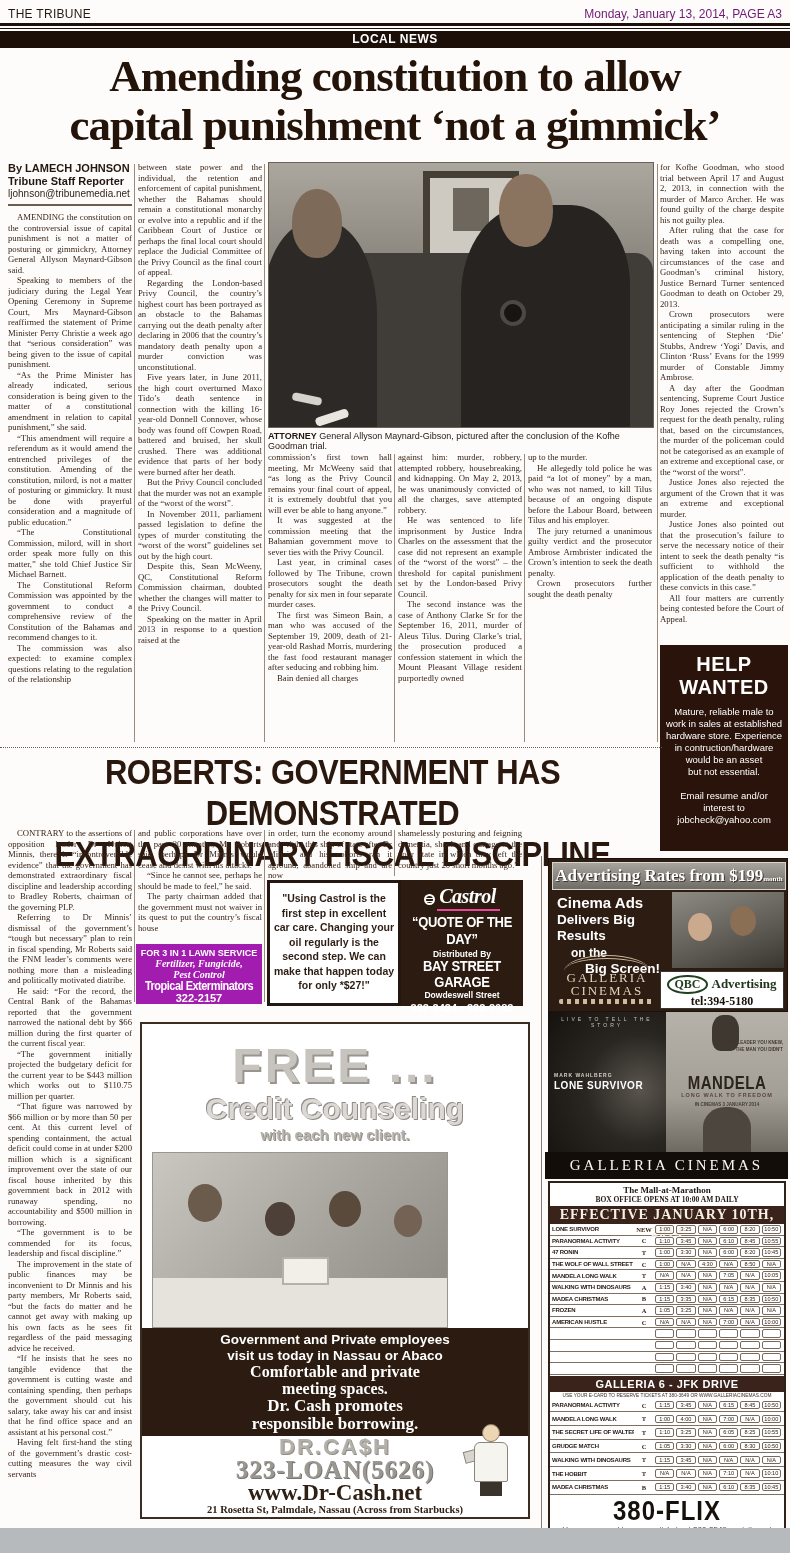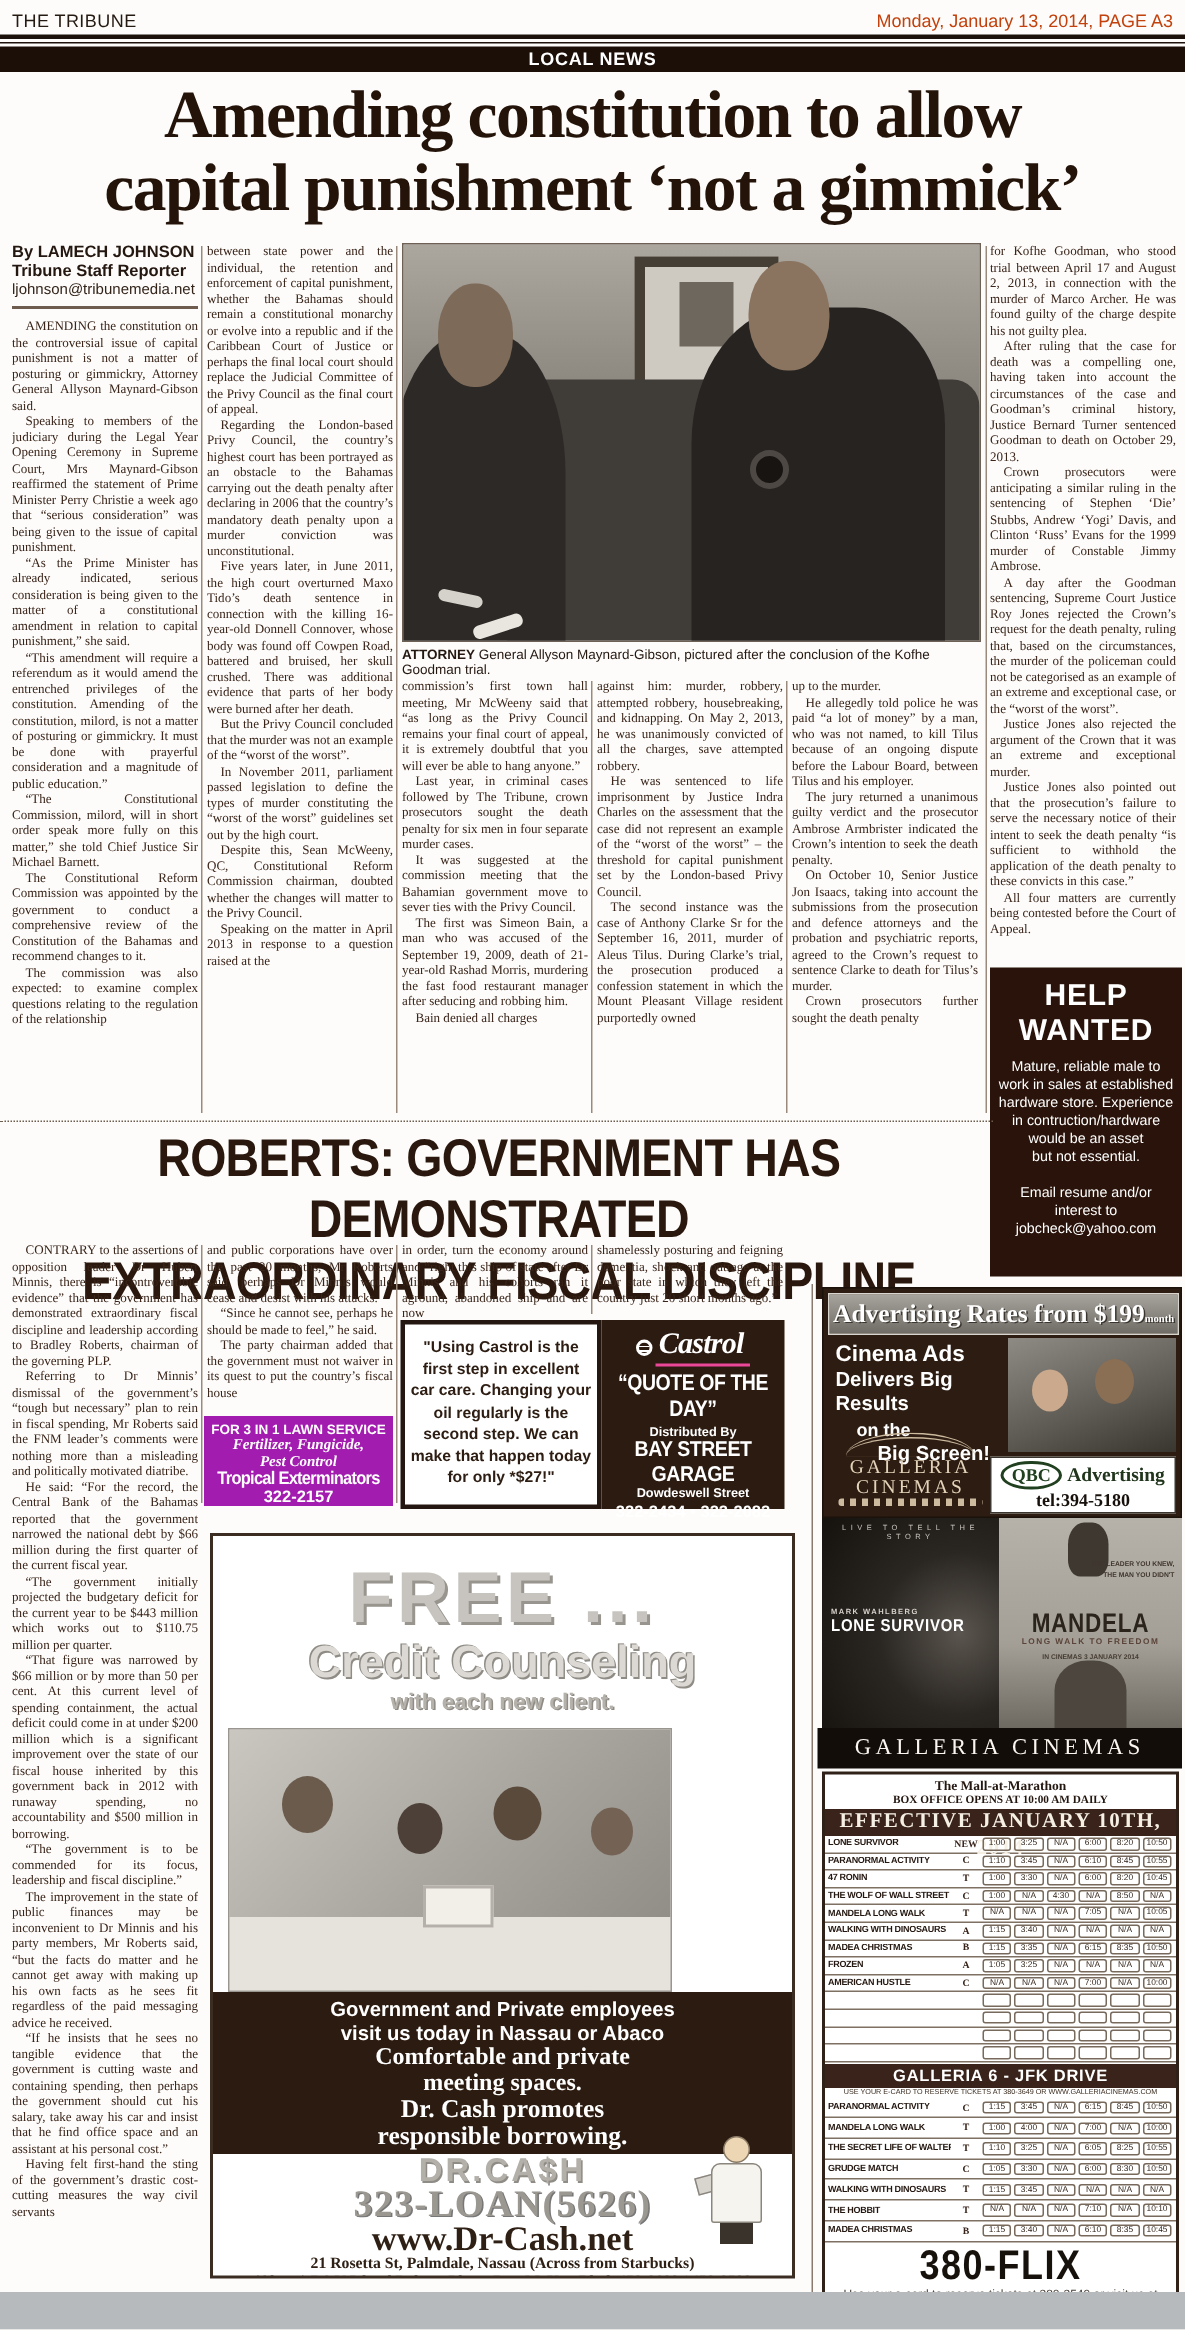--- a/index.html
+++ b/index.html
@@ -5,21 +5,21 @@
   * { box-sizing: border-box; margin: 0; padding: 0; }
   body { background:#e8e6e2; font-family:"Liberation Serif", serif; }
   #page {
     position:relative; width:790px; height:1553px; margin:0 auto;
     background:#fdfcfa; color:#38241a; overflow:hidden;
   }
   .abs { position:absolute; }
 
   
   .masthead { left:8px; top:7px; font:12px "Liberation Sans",sans-serif; color:#241a12; letter-spacing:.3px;}
-  .dateline { right:8px; top:7px; font:12px "Liberation Sans",sans-serif; color:#c2410c;}
+  .dateline { right:8px; top:7px; font:12px "Liberation Sans",sans-serif; color:#701a75;}
   .rule-thick { left:0; top:23px; width:790px; height:3px; background:#1d120b;}
   .rule-thin  { left:0; top:28px; width:790px; height:1px; background:#1d120b;}
   .section-bar { left:0; top:31px; width:790px; height:17px; background:#1c0f08; color:#fff;
     font:bold 12px "Liberation Sans",sans-serif; text-align:center; line-height:17px; letter-spacing:.5px;}
 
   
   .headline { left:0; top:52px; width:790px; text-align:center; color:#231309;
     font:bold 45px "Liberation Serif",serif; line-height:49px; letter-spacing:-1px;}
 
   
@@ -217,35 +217,34 @@
       <p>between state power and the individual, the retention and enforcement of capital punishment, whether the Bahamas should remain a constitutional monarchy or evolve into a republic and if the Caribbean Court of Justice or perhaps the final local court should replace the Judicial Committee of the Privy Council as the final court of appeal.</p>
       <p>Regarding the London-based Privy Council, the country’s highest court has been portrayed as an obstacle to the Bahamas carrying out the death penalty after declaring in 2006 that the country’s mandatory death penalty upon a murder conviction was unconstitutional.</p>
       <p>Five years later, in June 2011, the high court overturned Maxo Tido’s death sentence in connection with the killing 16-year-old Donnell Connover, whose body was found off Cowpen Road, battered and bruised, her skull crushed. There was additional evidence that parts of her body were burned after her death.</p>
       <p>But the Privy Council concluded that the murder was not an example of the “worst of the worst”.</p>
       <p>In November 2011, parliament passed legislation to define the types of murder constituting the “worst of the worst” guidelines set out by the high court.</p>
       <p>Despite this, Sean McWeeny, QC, Constitutional Reform Commission chairman, doubted whether the changes will matter to the Privy Council.</p>
       <p>Speaking on the matter in April 2013 in response to a question raised at the</p>
     </div>
   <div class="abs news-col cont" id="t-col3">
       <p>commission’s first town hall meeting, Mr McWeeny said that “as long as the Privy Council remains your final court of appeal, it is extremely doubtful that you will ever be able to hang anyone.”</p>
+      <p>It was suggested at the commission meeting that the Bahamian government move to sever ties with the Privy Council.</p>
       <p>Last year, in criminal cases followed by The Tribune, crown prosecutors sought the death penalty for six men in four separate murder cases.</p>
-      <p>It was suggested at the commission meeting that the Bahamian government move to sever ties with the Privy Council.</p>
       <p>The first was Simeon Bain, a man who was accused of the September 19, 2009, death of 21-year-old Rashad Morris, murdering the fast food restaurant manager after seducing and robbing him.</p>
       <p>Bain denied all charges</p>
     </div>
   <div class="abs news-col cont" id="t-col4">
       <p>against him: murder, robbery, attempted robbery, housebreaking, and kidnapping. On May 2, 2013, he was unanimously convicted of all the charges, save attempted robbery.</p>
       <p>He was sentenced to life imprisonment by Justice Indra Charles on the assessment that the case did not represent an example of the “worst of the worst” – the threshold for capital punishment set by the London-based Privy Council.</p>
       <p>The second instance was the case of Anthony Clarke Sr for the September 16, 2011, murder of Aleus Tilus. During Clarke’s trial, the prosecution produced a confession statement in which the Mount Pleasant Village resident purportedly owned</p>
     </div>
   <div class="abs news-col cont" id="t-col5">
       <p>up to the murder.</p>
       <p>He allegedly told police he was paid “a lot of money” by a man, who was not named, to kill Tilus because of an ongoing dispute before the Labour Board, between Tilus and his employer.</p>
       <p>The jury returned a unanimous guilty verdict and the prosecutor Ambrose Armbrister indicated the Crown’s intention to seek the death penalty.</p>
-      <p>On October 10, Senior Justice Jon Isaacs, taking into account the submissions from the prosecution and defence attorneys and the probation and psychiatric reports, agreed to the Crown’s request to sentence Clarke to death for Tilus’s murder.</p>
       <p>Crown prosecutors further sought the death penalty</p>
     </div>
   <div class="abs news-col cont" id="t-col6">
       <p>for Kofhe Goodman, who stood trial between April 17 and August 2, 2013, in connection with the murder of Marco Archer. He was found guilty of the charge despite his not guilty plea.</p>
       <p>After ruling that the case for death was a compelling one, having taken into account the circumstances of the case and Goodman’s criminal history, Justice Bernard Turner sentenced Goodman to death on October 29, 2013.</p>
       <p>Crown prosecutors were anticipating a similar ruling in the sentencing of Stephen ‘Die’ Stubbs, Andrew ‘Yogi’ Davis, and Clinton ‘Russ’ Evans for the 1999 murder of Constable Jimmy Ambrose.</p>
       <p>A day after the Goodman sentencing, Supreme Court Justice Roy Jones rejected the Crown’s request for the death penalty, ruling that, based on the circumstances, the murder of the policeman could not be categorised as an example of an extreme and exceptional case, or the “worst of the worst”.</p>
       <p>Justice Jones also rejected the argument of the Crown that it was an extreme and exceptional murder.</p>
       <p>Justice Jones also pointed out that the prosecution’s failure to serve the necessary notice of their intent to seek the death penalty “is sufficient to withhold the application of the death penalty to these convicts in this case.”</p>
       <p>All four matters are currently being contested before the Court of Appeal.</p>

